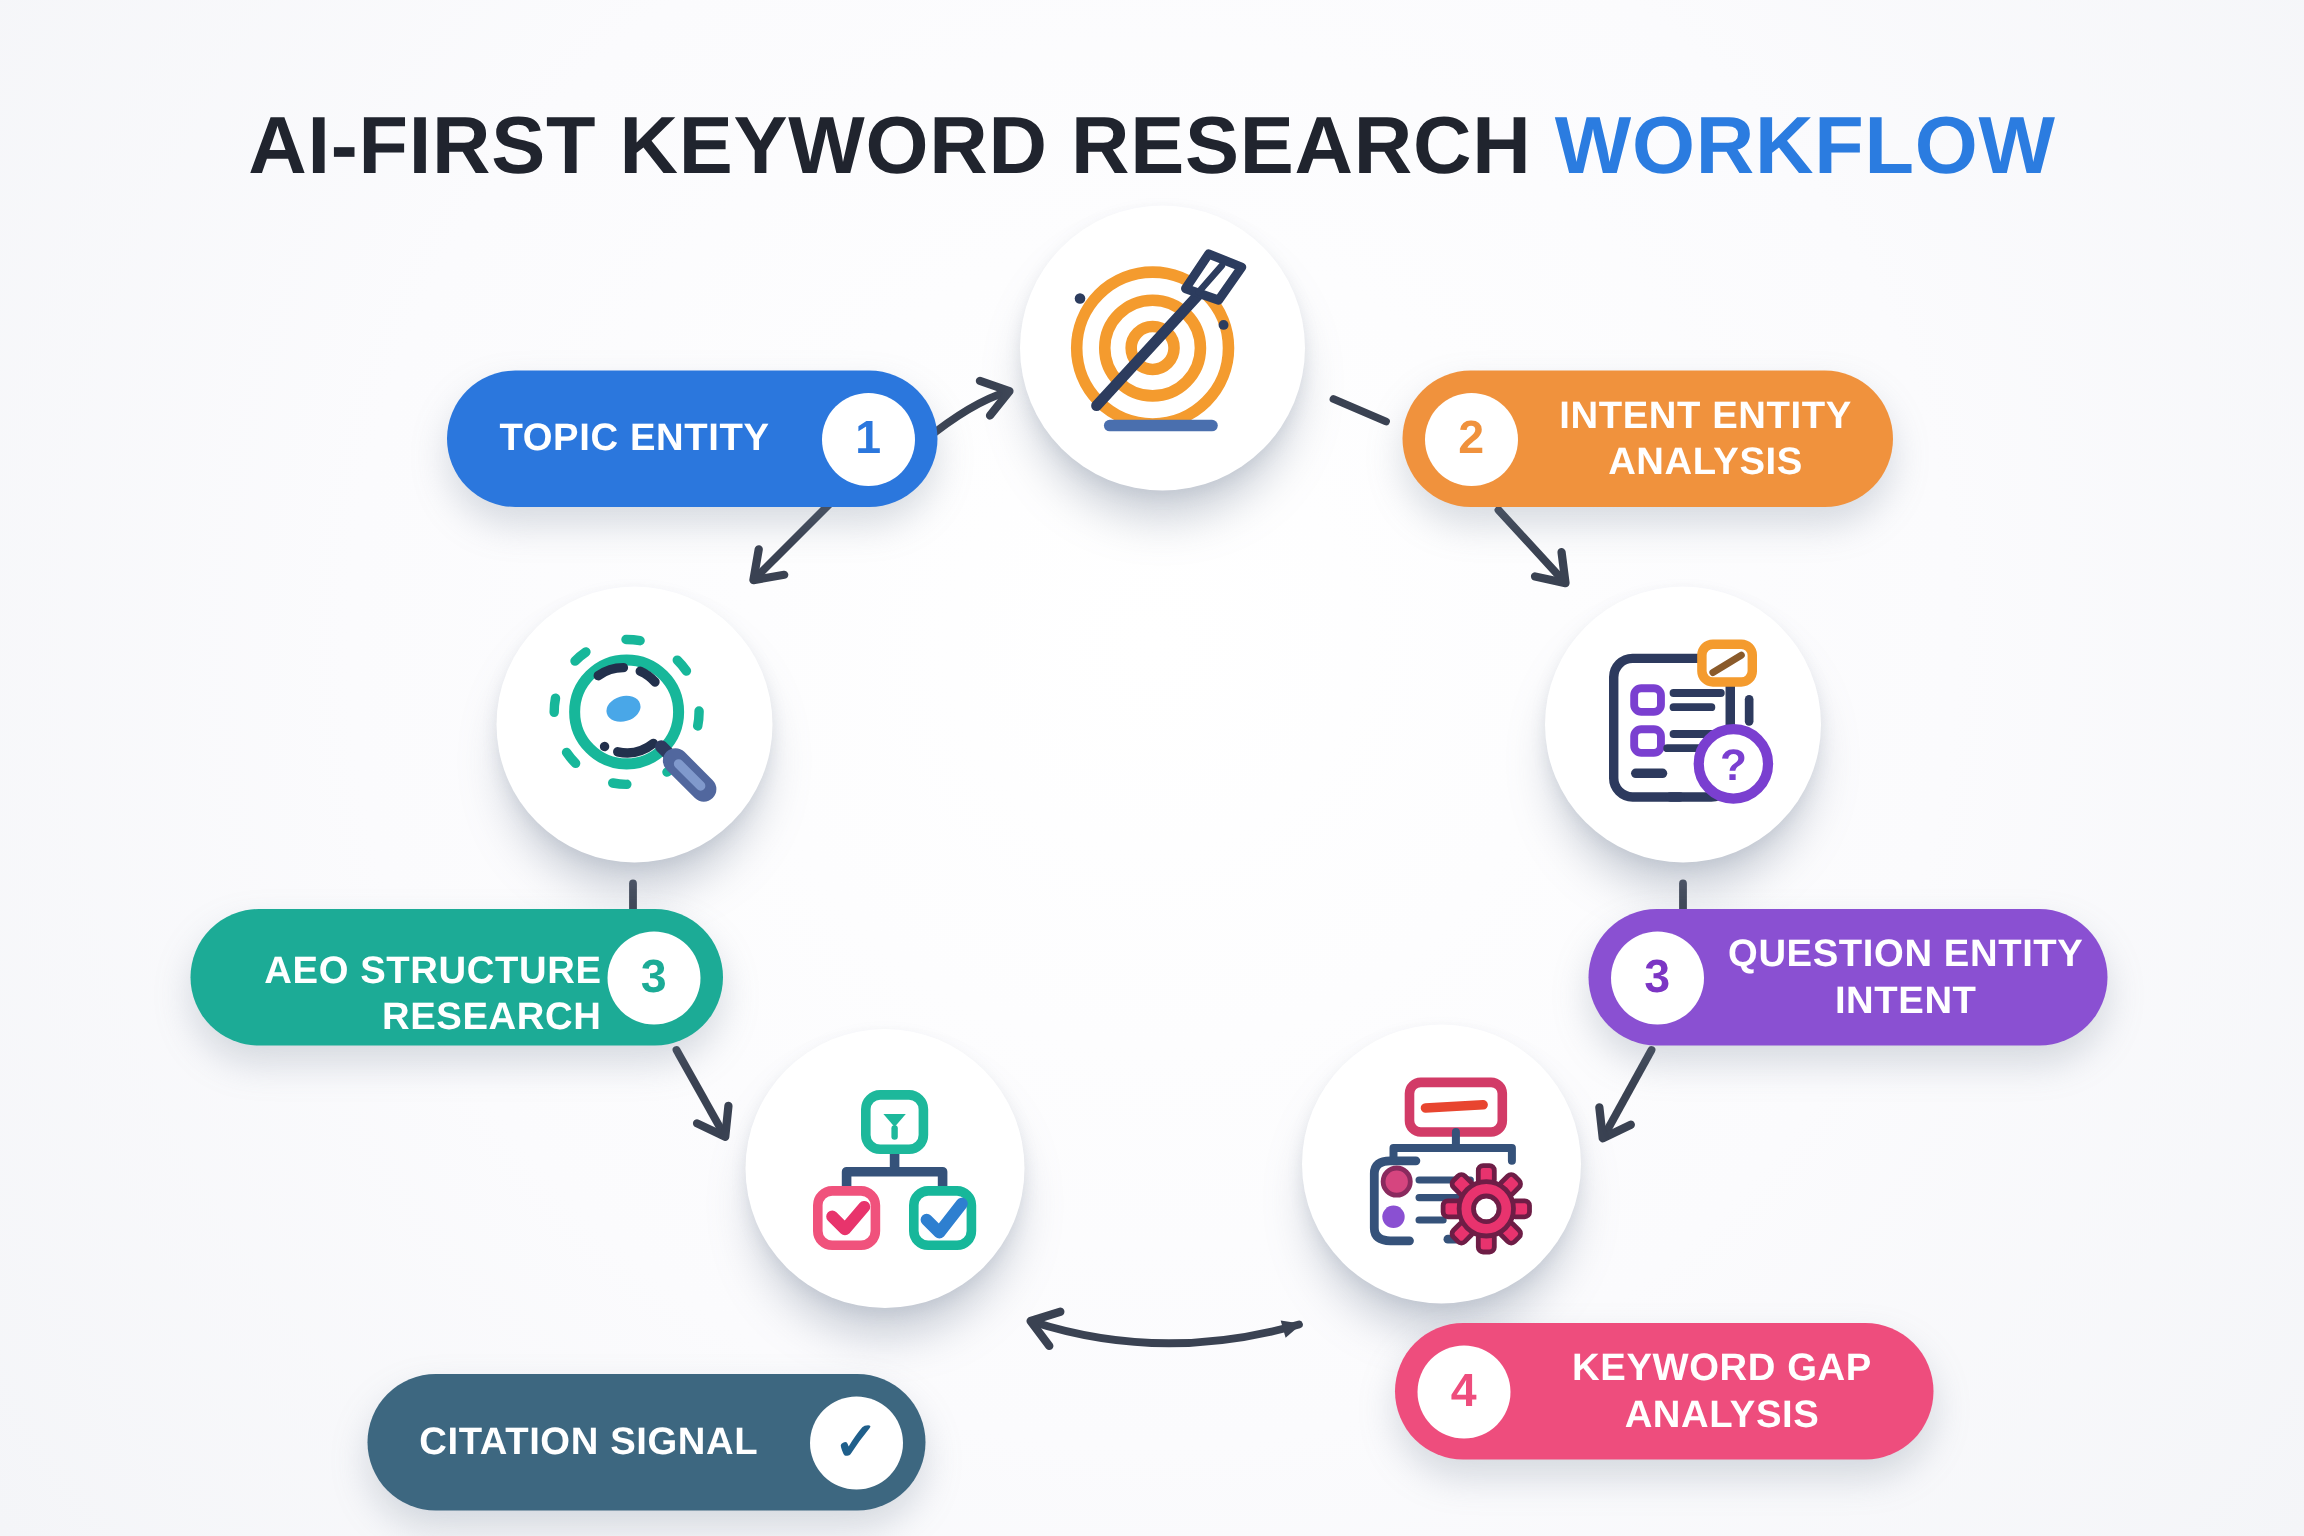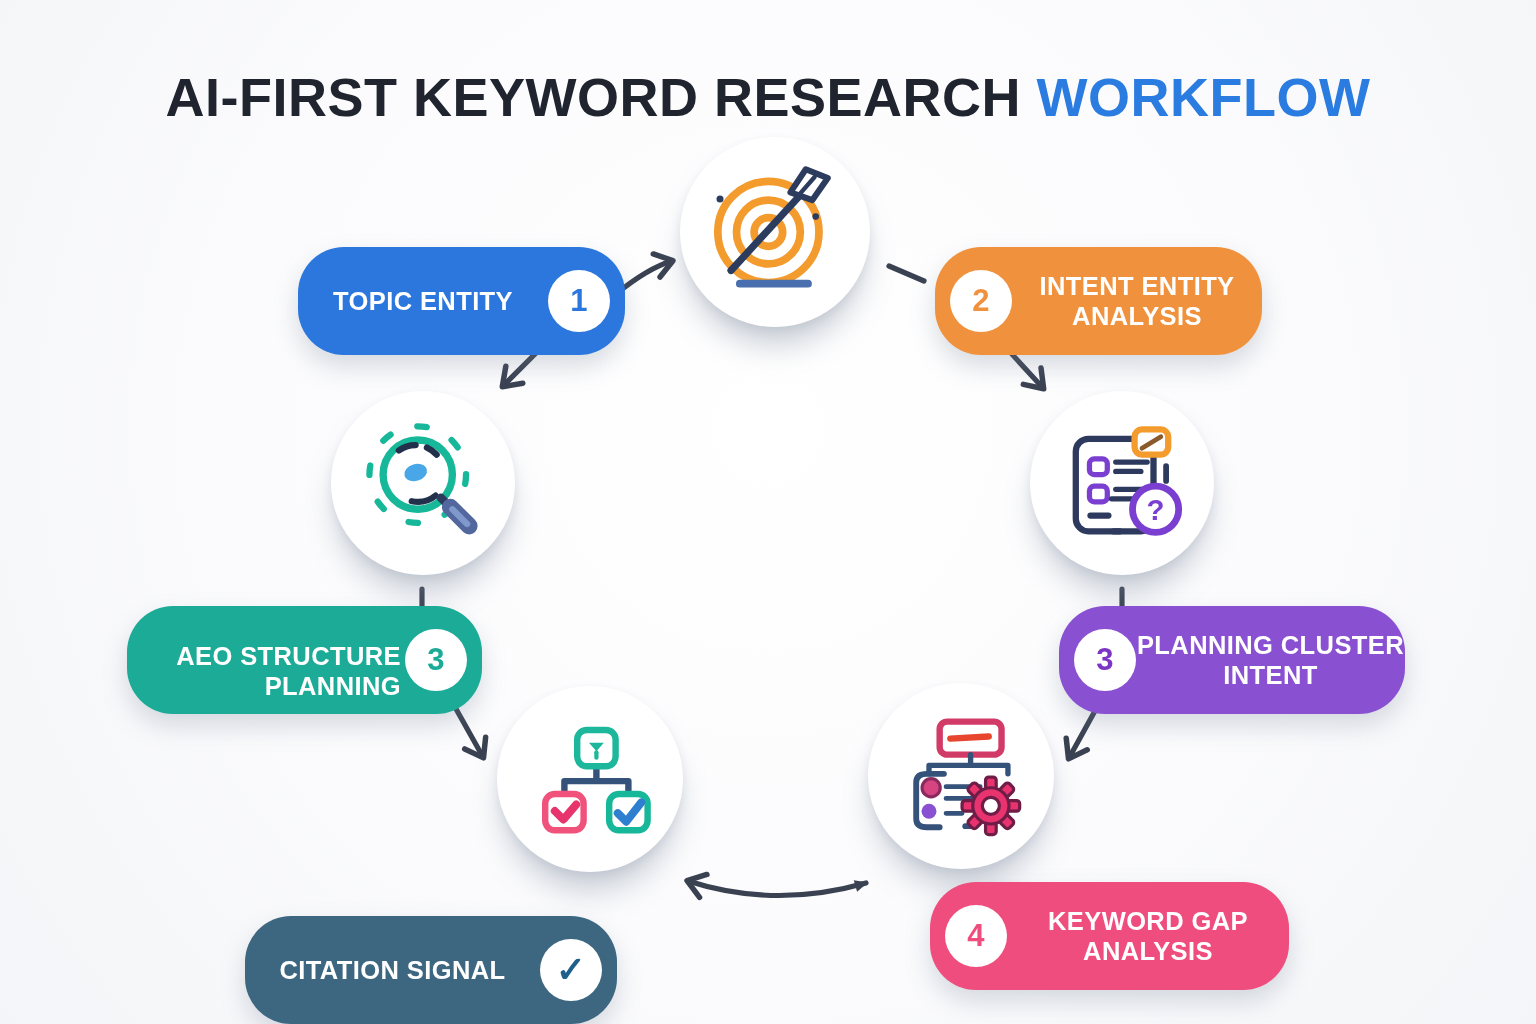--- a/index.html
+++ b/index.html
@@ -9,21 +9,21 @@
     font-family:"Liberation Sans", sans-serif;
   }
   
   .title{
     position:absolute;top:50px;left:0;width:100%;text-align:center;
     font-size:54px;font-weight:bold;letter-spacing:.5px;color:#20242e;white-space:nowrap;margin-top:16px;
   }
   .title .accent{color:#2b7ce0;}
   
   .pill{
-    position:absolute;height:108px;border-radius:46px;display:flex;align-items:center;
+    position:absolute;height:91px;border-radius:46px;display:flex;align-items:center;
     color:#fff;font-weight:bold;font-size:25.5px;line-height:1.18;letter-spacing:.4px;
     box-shadow:0 12px 24px rgba(120,132,152,.28);
   }
   .pill-text{flex:1;text-align:center;}
   .badge{
     width:62px;height:62px;border-radius:50%;background:#fff;flex:none;
     display:flex;align-items:center;justify-content:center;
     font-size:31px;font-weight:bold;
   }
   .badge.left{margin-left:15px;}
@@ -192,21 +192,21 @@
       <div>INTENT ENTITY</div>
       <div>ANALYSIS</div>
     </div>
   </div>
 
   <div class="pill p3">
     <div class="badge left">
         <span>3</span>
       </div>
     <div class="pill-text">
-      <div>PLANNING CLUSTER</div>
+      <div>QUESTION ENTITY</div>
       <div>INTENT</div>
     </div>
   </div>
 
   <div class="pill p4">
     <div class="badge left">
         <span>4</span>
       </div>
     <div class="pill-text">
       <div>KEYWORD GAP</div>
@@ -219,20 +219,20 @@
       <div>CITATION SIGNAL</div>
     </div>
     <div class="badge right">
         <span>✓</span>
       </div>
   </div>
 
   <div class="pill p6">
     <div class="pill-text">
       <div>AEO STRUCTURE</div>
-      <div>PLANNING</div>
+      <div>RESEARCH</div>
     </div>
     <div class="badge right">
         <span>3</span>
       </div>
   </div>
 
 </div>
 
 </body></html>

